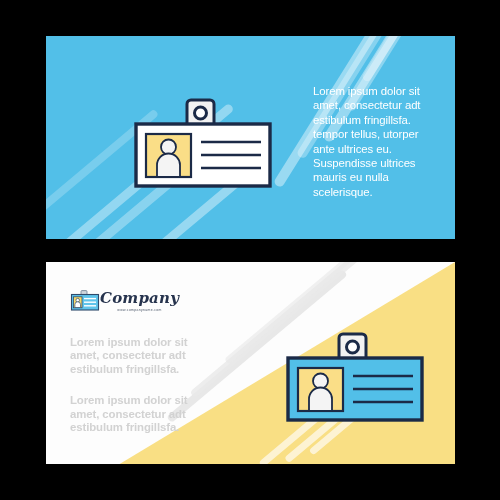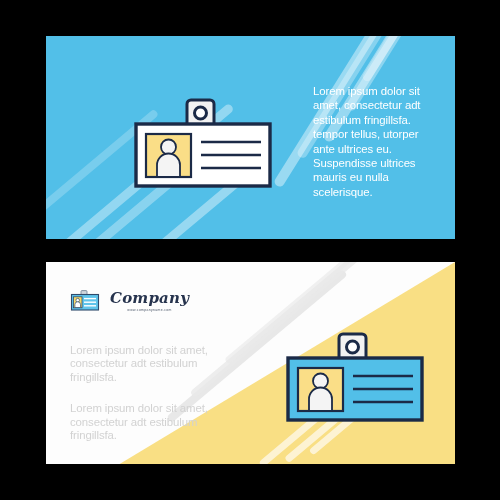--- a/index.html
+++ b/index.html
@@ -110,21 +110,20 @@
   .y1 { width: 160px; height: 7px; left: 196px; top: 148px; transform: rotate(-40deg); }
   .y2 { width: 140px; height: 7px; left: 224px; top: 150px; transform: rotate(-40deg); }
   .y3 { width: 110px; height: 7px; left: 252px; top: 152px; transform: rotate(-40deg); }
 
   .logo-row {
     position: absolute;
     left: 24px;
     top: 28px;
     display: flex;
     align-items: center;
-    gap: 10px;
   }
   .logo-wordmark {
     display: flex;
     flex-direction: column;
     align-items: center;
   }
   .logo-company {
     font-family: "DejaVu Serif", serif;
     font-style: italic;
     font-size: 15px;
@@ -137,22 +136,23 @@
     font-size: 3.4px;
     color: #4a5668;
     letter-spacing: 0.35px;
     margin-top: 2px;
     transform: scale(1, 1.05);
   }
 
   .bottom-paras {
     position: absolute;
     left: 24px;
-    top: 82px;
+    top: 74px;
     width: 140px;
+    font-weight: bold;
   }
   .bottom-para {
     color: #d2d2d2;
     font-size: 11.4px;
     line-height: 13.4px;
     letter-spacing: -0.1px;
     margin: 0 0 18px 0;
   }
   .bottom-para:last-child { margin-bottom: 0; }
 </style>

